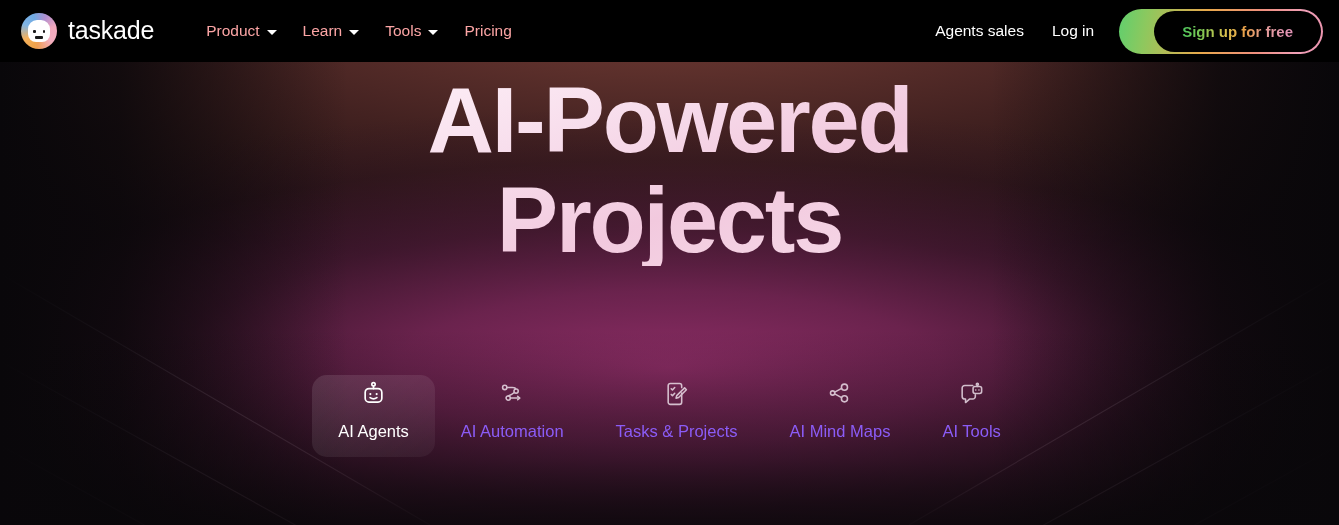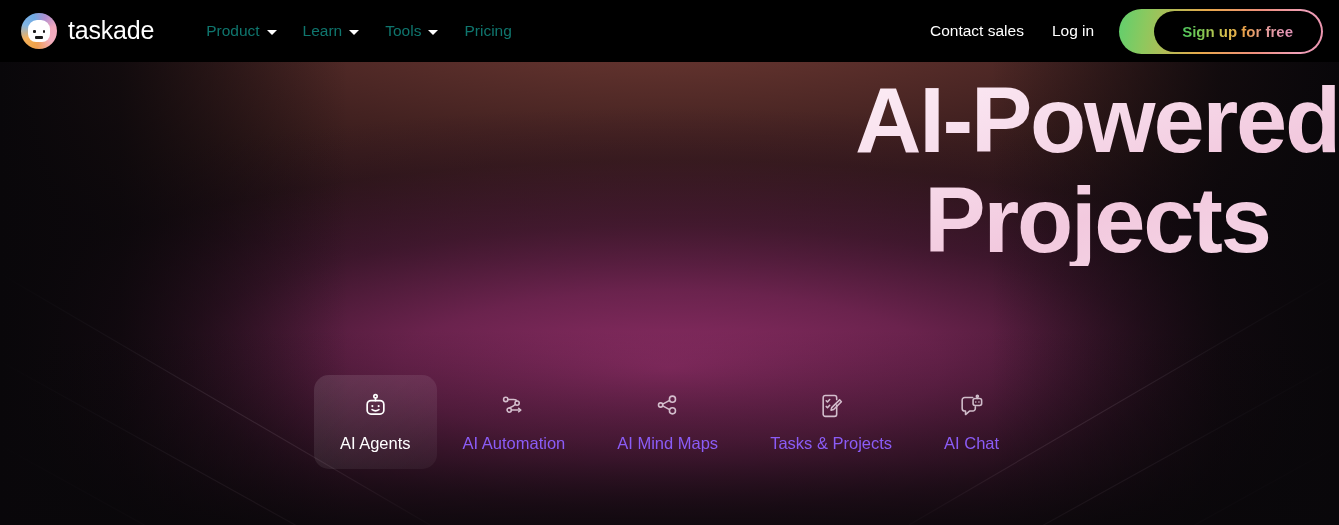--- a/index.html
+++ b/index.html
@@ -42,21 +42,21 @@
     bottom:3.5px; width:8px; height:2.2px; background:#1a1a1a; border-radius:1px;
   }
   .brand-name {
     color:#fff; font-size:25px; letter-spacing:-0.2px; font-weight:400;
     position:relative; top:-1px;
   }
 
   .nav-left { display:flex; align-items:center; gap:0; margin-left:39px; }
   .nav-item {
     display:flex; align-items:center; gap:7px;
-    color:#0f766e; font-size:15.5px; padding:8px 13px; cursor:pointer;
+    color:#fca5a5; font-size:15.5px; padding:8px 13px; cursor:pointer;
     white-space:nowrap;
   }
   .caret {
     width:0; height:0; border-left:5px solid transparent;
     border-right:5px solid transparent; border-top:5.5px solid #fff;
     position:relative; top:1px;
   }
 
   .nav-right {
     margin-left:auto; margin-right:16px;
@@ -107,42 +107,42 @@
       linear-gradient(to right, #09070a 0%, rgba(9,7,10,0.82) 9%, rgba(9,7,10,0) 26%, rgba(9,7,10,0) 74%, rgba(9,7,10,0.82) 91%, #09070a 100%);
   }
   .bg-bottom {
     position:absolute; inset:0;
     background:linear-gradient(to bottom, rgba(9,7,10,0) 58%, rgba(9,7,10,0.45) 86%, rgba(9,7,10,0.8) 100%);
   }
   .grid-svg { position:absolute; inset:0; width:100%; height:100%; }
 
   .hero-inner {
     position:absolute; inset:0; z-index:10;
-    display:flex; flex-direction:column; align-items:flex-end;
+    display:flex; flex-direction:column; align-items:center;
   }
   .headline {
     margin-top:12px;
     text-align:center;
     font-size:92px; line-height:1.0; font-weight:bold;
     letter-spacing:-2.2px;
     background:linear-gradient(160deg,#fdeef6 0%,#f7dceb 32%,#f2c9de 62%,#f6d9e8 100%);
     -webkit-background-clip:text; background-clip:text;
     -webkit-text-fill-color:transparent; color:transparent;
   }
   .headline .l2 { display:block; margin-top:8px; }
 
   
   .tabs {
     position:absolute; top:313px; left:0; width:100%;
     display:flex; justify-content:center; align-items:flex-start; gap:0;
     z-index:12;
   }
   .tab {
     display:flex; flex-direction:column; align-items:center; justify-content:flex-start;
-    padding:17px 26px 16px;
+    padding:5px 26px 16px;
     border-radius:15px; cursor:pointer; min-width:104px;text-align:center;
   }
   .tab.active {
     background:linear-gradient(150deg, rgba(255,255,255,0.115), rgba(255,255,255,0.045));
   }
   .tab .ic { height:28px; display:flex; align-items:center; justify-content:center; }
   .tab .ic svg { display:block; }
   .tab-label {
     margin-top:14px; color:#8b5cf6; font-size:16.5px; white-space:nowrap;
   }
@@ -177,21 +177,21 @@
       <div class="nav-item">
         <span>Tools</span>
         <span class="caret"></span>
       </div>
       <div class="nav-item">
         <span>Pricing</span>
       </div>
     </div>
 
     <div class="nav-right">
-      <div class="nav-link">Contact sales</div>
+      <div class="nav-link">Agents sales</div>
       <div class="nav-link">Log in</div>
       <div class="signup-wrap">
         <div class="signup-btn">
           <span>Sign up for free</span>
         </div>
       </div>
     </div>
   </div>
 
   <div class="hero">
@@ -264,51 +264,51 @@
             <path d="M10.1 15.6 H18.2"></path>
             <path d="M16.6 14.1 L18.4 15.6 L16.6 17.1"></path>
           </svg>
         </div>
         <div class="tab-label">AI Automation</div>
       </div>
 
       <div class="tab">
         <div class="ic">
           <svg width="27" height="28" viewBox="0 0 24 24" fill="none" stroke="#efe2ec" stroke-width="1.4" stroke-linecap="round" stroke-linejoin="round">
+            <path d="M16.6 11.2 V19.3 A1.9 1.9 0 0 1 14.7 21.2 H6.5 A1.9 1.9 0 0 1 4.6 19.3 V4.6 A1.9 1.9 0 0 1 6.5 2.7 H14.7 A1.9 1.9 0 0 1 16.6 4.6 V6.3"></path>
+            <path d="M7.3 7.3 L8.4 8.4 L10.4 6.2"></path>
+            <path d="M7.3 12.4 L8.4 13.5 L10.4 11.3"></path>
+            <path d="M19.2 6.6 L20.8 8.2 L13.9 15.1 L11.6 15.7 L12.2 13.4 Z"></path>
+          </svg>
+        </div>
+        <div class="tab-label">Tasks &amp; Projects</div>
+      </div>
+
+      <div class="tab">
+        <div class="ic">
+          <svg width="27" height="28" viewBox="0 0 24 24" fill="none" stroke="#efe2ec" stroke-width="1.4" stroke-linecap="round" stroke-linejoin="round">
             <circle cx="16.4" cy="5.9" r="2.7"></circle>
             <circle cx="16.4" cy="16.3" r="2.7"></circle>
             <circle cx="5.9" cy="11.1" r="1.9"></circle>
             <line x1="7.7" y1="10.3" x2="13.9" y2="7.0"></line>
             <line x1="7.7" y1="11.9" x2="13.9" y2="15.2"></line>
           </svg>
         </div>
         <div class="tab-label">AI Mind Maps</div>
-      </div>
-
-      <div class="tab">
-        <div class="ic">
-          <svg width="27" height="28" viewBox="0 0 24 24" fill="none" stroke="#efe2ec" stroke-width="1.4" stroke-linecap="round" stroke-linejoin="round">
-            <path d="M16.6 11.2 V19.3 A1.9 1.9 0 0 1 14.7 21.2 H6.5 A1.9 1.9 0 0 1 4.6 19.3 V4.6 A1.9 1.9 0 0 1 6.5 2.7 H14.7 A1.9 1.9 0 0 1 16.6 4.6 V6.3"></path>
-            <path d="M7.3 7.3 L8.4 8.4 L10.4 6.2"></path>
-            <path d="M7.3 12.4 L8.4 13.5 L10.4 11.3"></path>
-            <path d="M19.2 6.6 L20.8 8.2 L13.9 15.1 L11.6 15.7 L12.2 13.4 Z"></path>
-          </svg>
-        </div>
-        <div class="tab-label">Tasks &amp; Projects</div>
       </div>
 
       <div class="tab">
         <div class="ic">
           <svg width="27" height="28" viewBox="0 0 24 24" fill="none" stroke="#efe2ec" stroke-width="1.4" stroke-linecap="round" stroke-linejoin="round">
             <path d="M13.1 4.4 H6.0 A2.3 2.3 0 0 0 3.7 6.7 V14.2 A2.3 2.3 0 0 0 6.0 16.5 H6.7 V19.6 L10.2 16.5 H13.1 A2.3 2.3 0 0 0 15.4 14.2 V12.6"></path>
             <circle cx="17.2" cy="3.3" r="0.9"></circle>
             <line x1="17.2" y1="4.2" x2="17.2" y2="5.3"></line>
             <rect x="13.4" y="5.3" width="7.6" height="6.2" rx="1.7"></rect>
             <circle cx="15.8" cy="8.4" r="0.72" fill="#efe2ec" stroke="none"></circle>
             <circle cx="18.6" cy="8.4" r="0.72" fill="#efe2ec" stroke="none"></circle>
           </svg>
         </div>
-        <div class="tab-label">AI Chat</div>
+        <div class="tab-label">AI Tools</div>
       </div>
 
     </div>
   </div>
 </div>
 
 </body></html>

